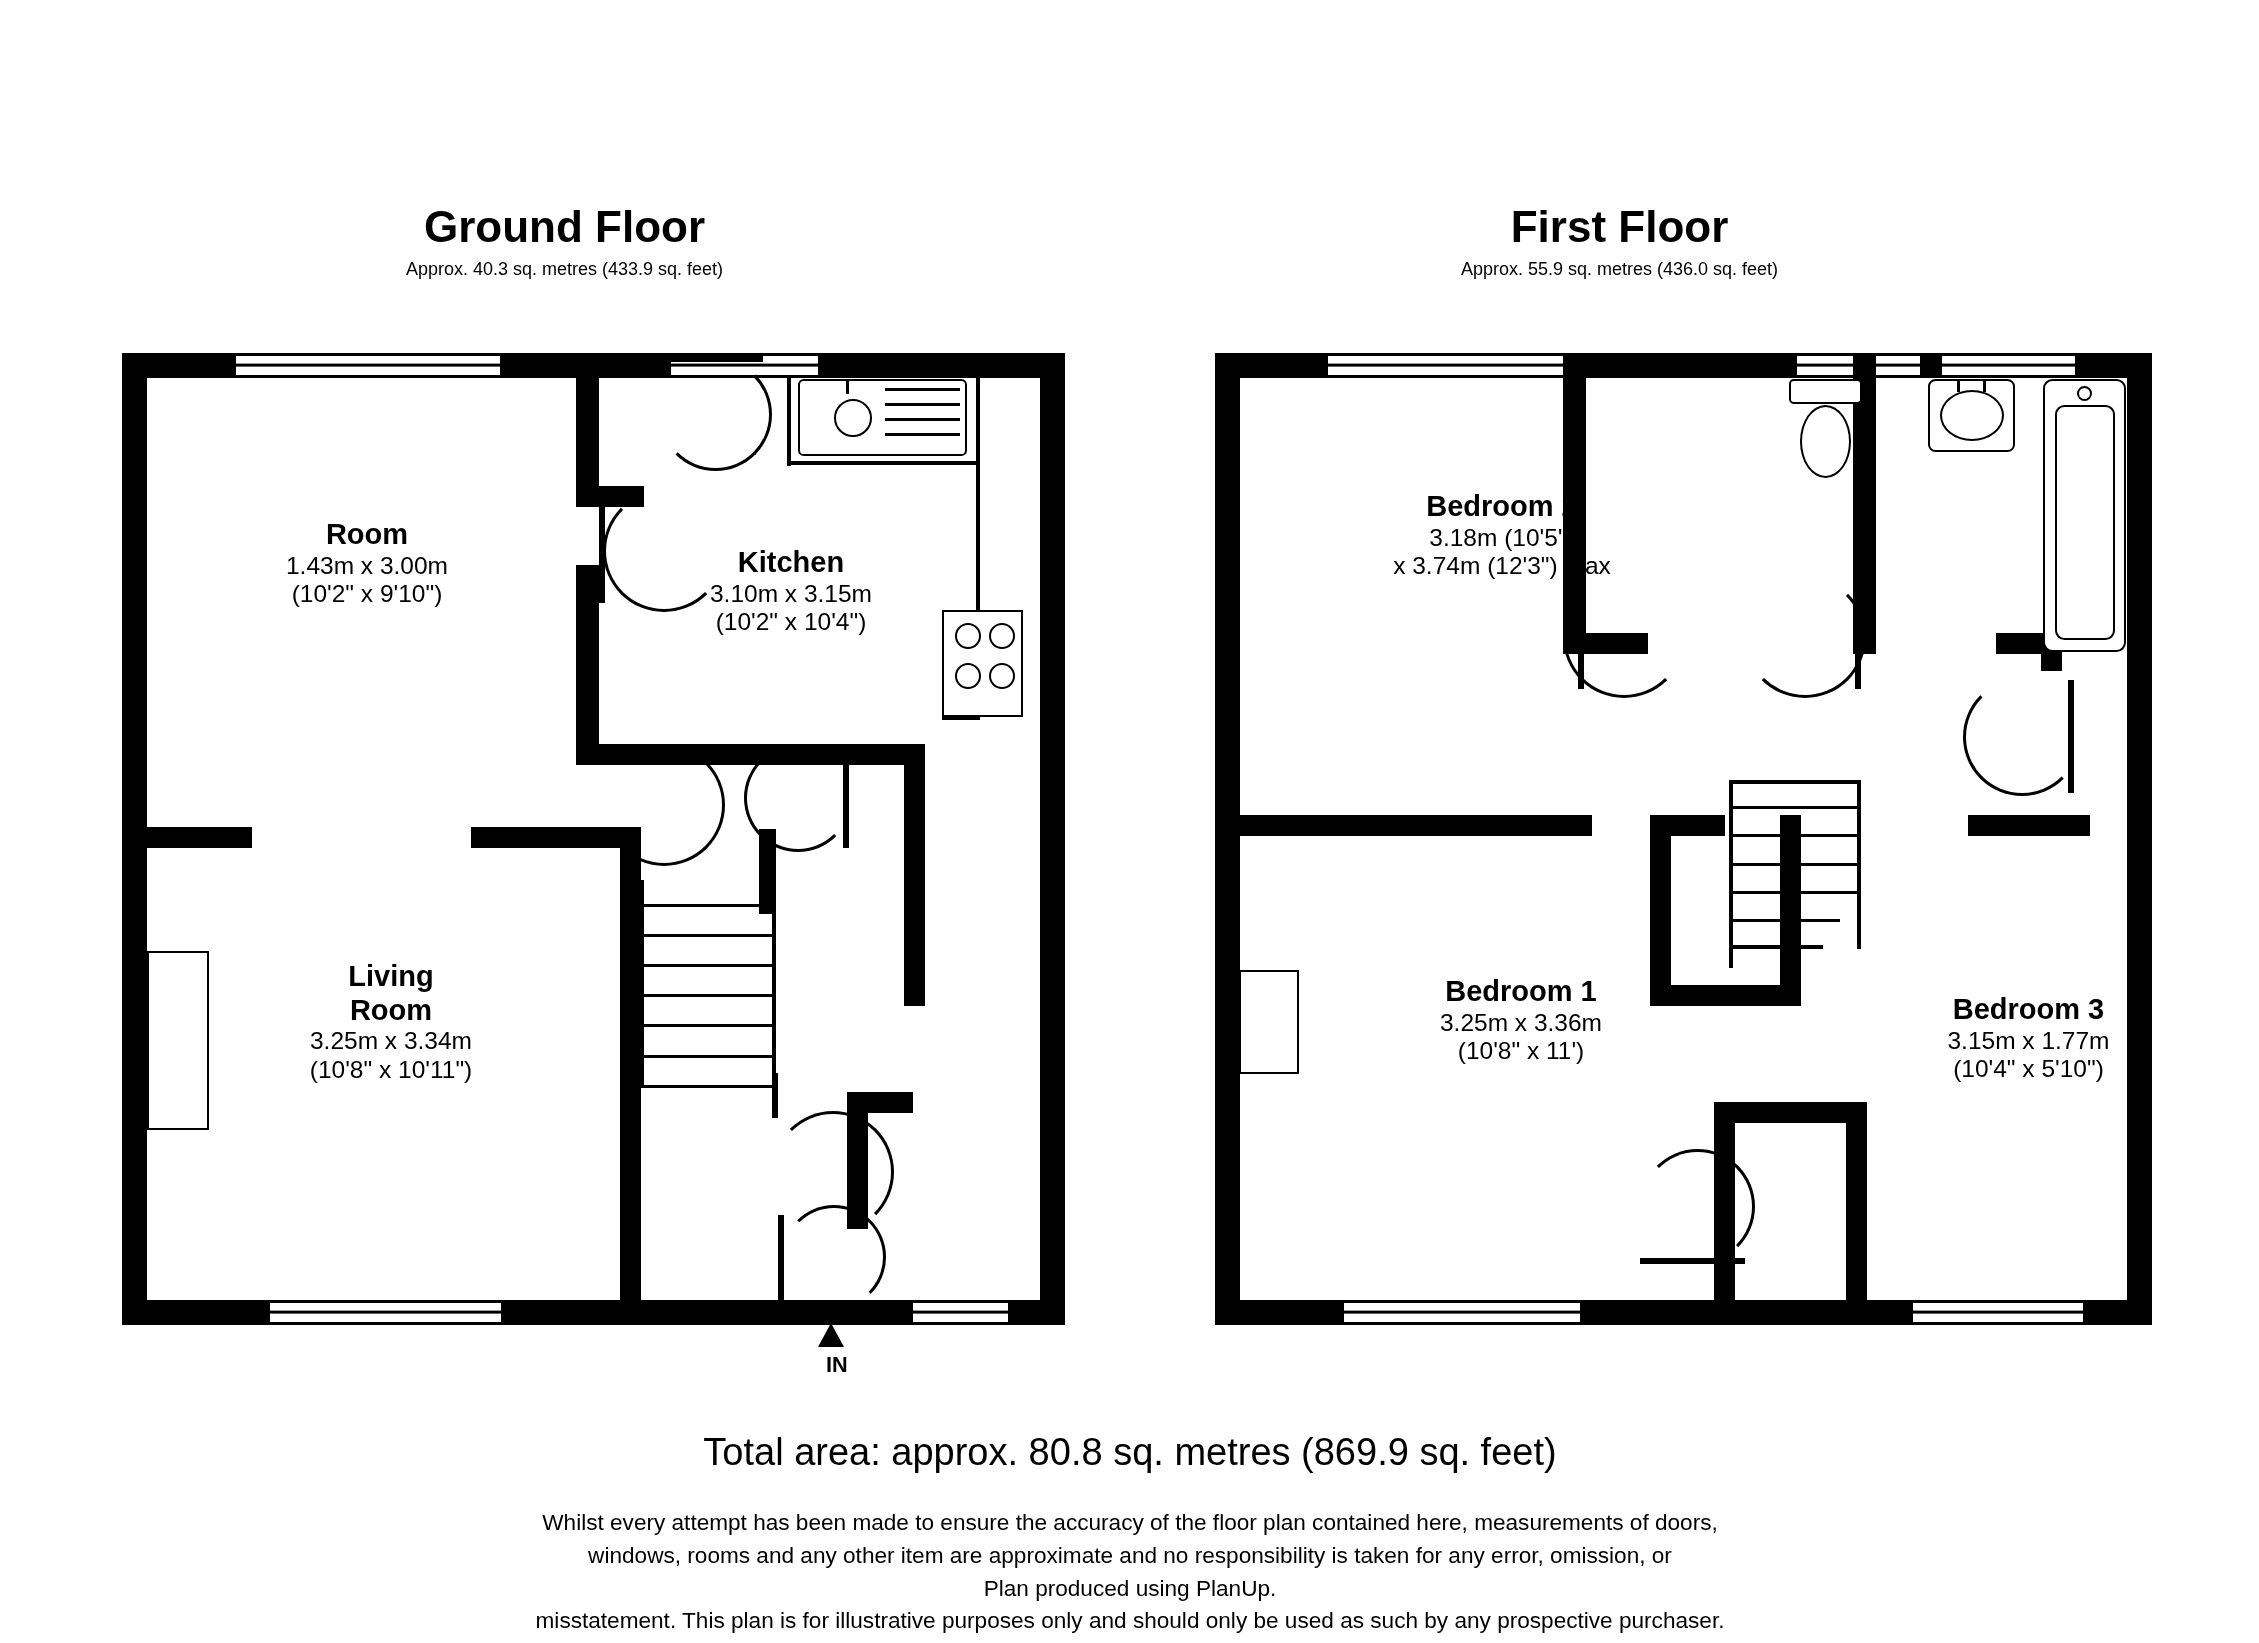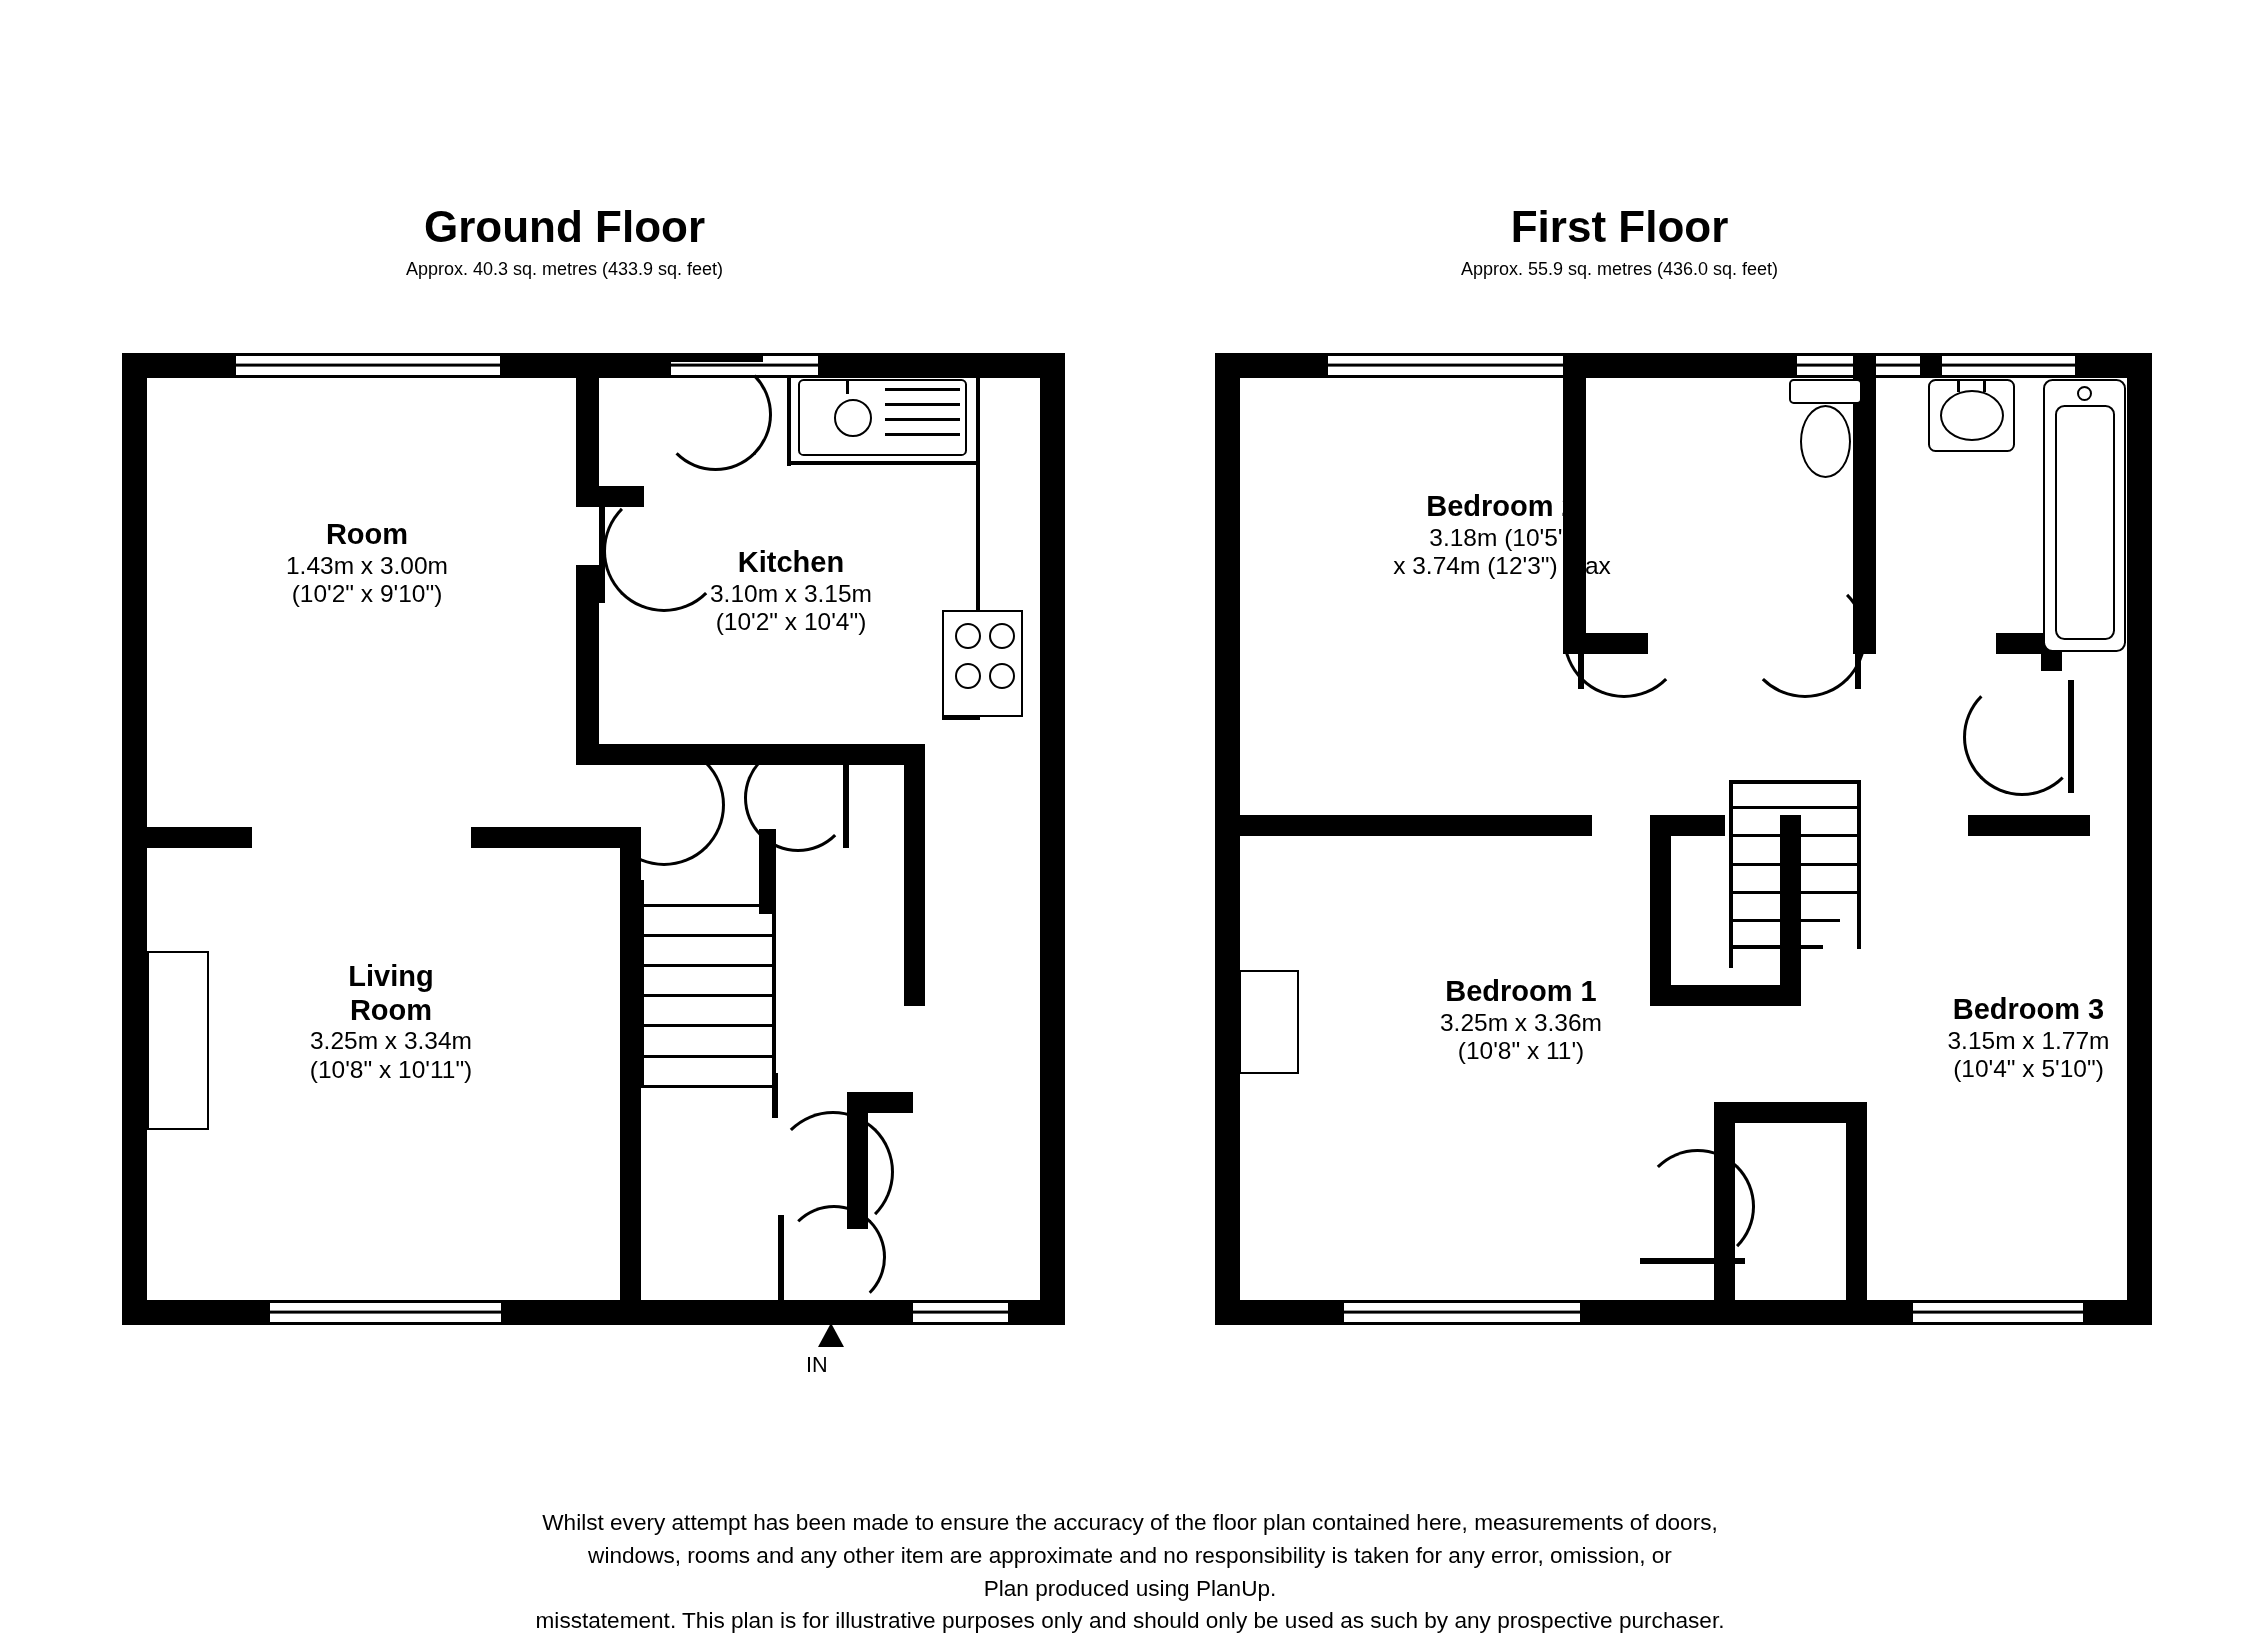--- a/index.html
+++ b/index.html
@@ -111,22 +111,23 @@
   }
   .outline-thin {
     position: absolute;
     border: 2.8px solid #000000;
     box-sizing: border-box;
     background: #ffffff;
   }
   .in-marker {
     position: absolute;
     font-size: 21.7px;
-    font-weight: normal;
-    white-space: nowrap;
+    font-weight: bold;
+    white-space: nowrap;
+    margin-left: 20px;
   }
   .arrow-up {
     position: absolute;
     width: 0; height: 0;
     border-left: 13px solid transparent;
     border-right: 13px solid transparent;
     border-bottom: 24.5px solid #000000;
   }
   .stair-tread {
     position: absolute;
@@ -370,20 +371,21 @@
       <span class="rdim">(10'8" x 11')</span>
     </div>
 
     <div class="room-label" style="left:1831px; top:993px; width:395px;">
       <span class="rname">Bedroom 3</span>
       <span class="rdim">3.15m x 1.77m</span>
       <span class="rdim">(10'4" x 5'10")</span>
     </div>
   </div>
 
+  <div class="total-area" style="left:0; top:1431px;">Total area: approx. 80.8 sq. metres (869.9 sq. feet)</div>
 
   <div class="disclaimer" style="left:0; top:1507px;">
     <div>Whilst every attempt has been made to ensure the accuracy of the floor plan contained here, measurements of doors,</div>
     <div>windows, rooms and any other item are approximate and no responsibility is taken for any error, omission, or</div>
     <div>Plan produced using PlanUp.</div>
     <div>misstatement. This plan is for illustrative purposes only and should only be used as such by any prospective purchaser.</div>
   </div>
 
 </div>
 

